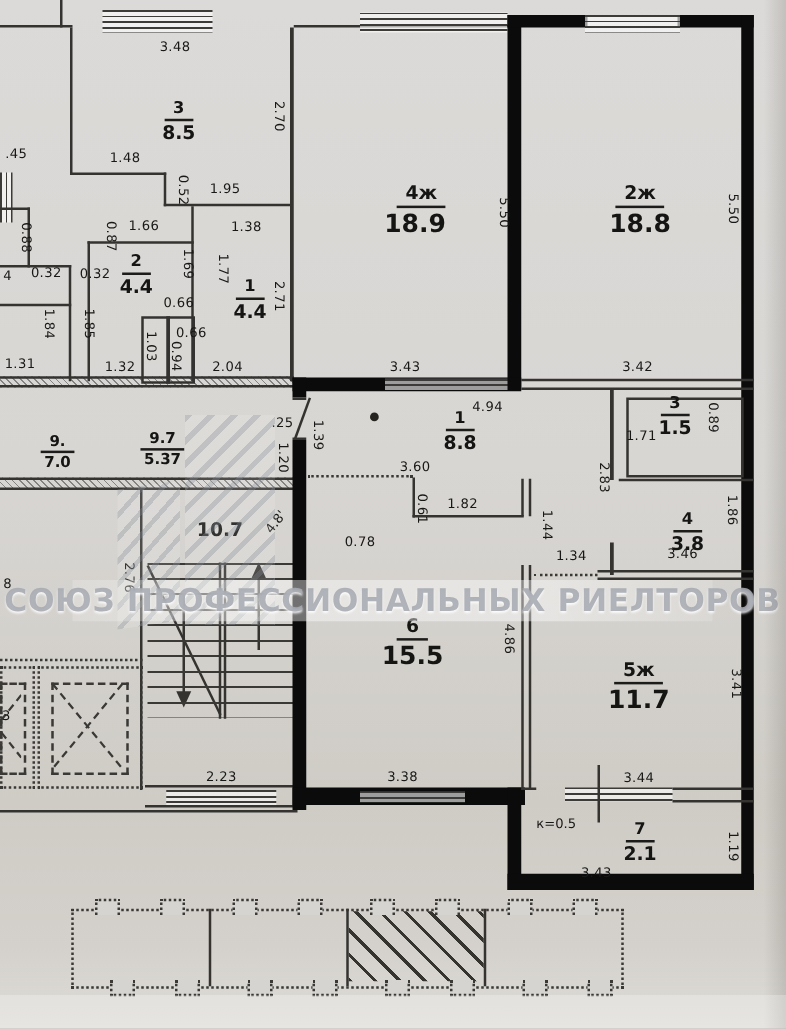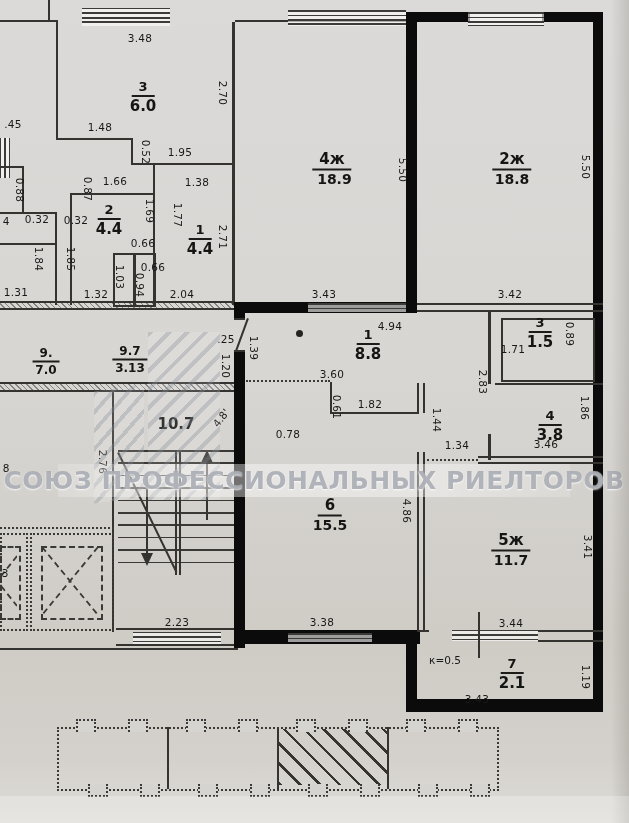--- a/index.html
+++ b/index.html
@@ -14,21 +14,21 @@
   .hw{position:absolute;background:repeating-linear-gradient(45deg,rgba(50,50,48,.5) 0 1px,transparent 1px 4px);}
   .dt{position:absolute;border-top:2px dotted #3a3936;}
   .st{position:absolute;background:repeating-linear-gradient(180deg,#3a3936 0 1.6px,transparent 1.6px 12.4px);}
   .bx{position:absolute;border:2px solid #343330;}
   .dbx{position:absolute;border:2px dotted #3a3936;}
   .ibx{position:absolute;border:2px dashed #3a3936;}
   .dim{position:absolute;font-size:10.5px;line-height:1;color:#181817;white-space:nowrap;transform:translate(-50%,-50%);letter-spacing:.3px;}
   .ann{position:absolute;font-size:10.5px;line-height:1;color:#181817;white-space:nowrap;transform:translate(-50%,-50%);}
   .room-label{position:absolute;transform:translate(-50%,-50%);display:flex;flex-direction:column;align-items:center;color:#151514;font-weight:600;}
   .room-label .num{border-bottom:2px solid #1c1c1b;padding:0 7px 1px;}
-  .rl-lg .num{font-size:15px;} .rl-lg .area{font-size:14px;}
+  .rl-lg .num{font-size:15px;} .rl-lg .area{font-size:20px;}
   .rl-md .num{font-size:13px;} .rl-md .area{font-size:15px;}
   .rl-sm .num{font-size:12px;} .rl-sm .area{font-size:12px;}
   .rl-plain .num{border-bottom:none;font-size:15px;}
   .tri-dn{position:absolute;width:0;height:0;border-left:6px solid transparent;border-right:6px solid transparent;border-top:13px solid #343330;}
   .tri-up{position:absolute;width:0;height:0;border-left:6px solid transparent;border-right:6px solid transparent;border-bottom:13px solid #343330;}
   #wm-letters{position:absolute;left:212px;top:318px;width:360px;height:160px;display:flex;justify-content:space-between;align-items:center;
     font-size:150px;font-weight:700;color:rgba(240,241,243,.58);pointer-events:none;z-index:8;letter-spacing:0;}
   #wm-band{position:absolute;left:58px;top:464px;width:512px;height:33px;display:flex;align-items:center;justify-content:center;z-index:8;
     background:linear-gradient(90deg,rgba(255,255,255,.18),rgba(255,255,255,.42) 25%,rgba(255,255,255,.42) 75%,rgba(255,255,255,.15));
     font-size:25px;font-weight:700;letter-spacing:.5px;color:rgba(165,169,175,.88);text-shadow:0 1px 2px rgba(255,255,255,.85);white-space:nowrap;pointer-events:none;}
@@ -162,21 +162,21 @@
       <div class="dbx" style="left: 360px; top: 784px; width: 16px; height: 11px; background: rgb(214, 212, 208); border-top: none;"></div>
       <div class="dbx" style="left: 406px; top: 719px; width: 16px; height: 11px; background: rgb(214, 212, 208); border-bottom: none;"></div>
       <div class="dbx" style="left: 418px; top: 784px; width: 16px; height: 11px; background: rgb(214, 212, 208); border-top: none;"></div>
       <div class="dbx" style="left: 458px; top: 719px; width: 16px; height: 11px; background: rgb(214, 212, 208); border-bottom: none;"></div>
       <div class="dbx" style="left: 470px; top: 784px; width: 16px; height: 11px; background: rgb(214, 212, 208); border-top: none;"></div>
     </div>
 
   <div id="labels">
       <div class="room-label rl-md" style="left: 143px; top: 97px;">
         <span class="num">3</span>
-        <span class="area">6.0</span>
+        <span class="area">8.5</span>
       </div>
       <div class="room-label rl-md" style="left: 109px; top: 220px;">
         <span class="num">2</span>
         <span class="area">4.4</span>
       </div>
       <div class="room-label rl-md" style="left: 200px; top: 240px;">
         <span class="num">1</span>
         <span class="area">4.4</span>
       </div>
       <div class="room-label rl-lg" style="left: 332px; top: 168px; align-items: flex-end;">
@@ -210,21 +210,21 @@
       <div class="room-label rl-md" style="left: 512px; top: 674px;">
         <span class="num">7</span>
         <span class="area">2.1</span>
       </div>
       <div class="room-label rl-sm" style="left: 46px; top: 361px;">
         <span class="num">9.</span>
         <span class="area">7.0</span>
       </div>
       <div class="room-label rl-sm" style="left: 130px; top: 359px;">
         <span class="num">9.7</span>
-        <span class="area">3.13</span>
+        <span class="area">5.37</span>
       </div>
       <div class="room-label rl-plain" style="left: 176px; top: 424px;">
         <span class="num">10.7</span>
       </div>
       <div class="dim" style="left: 140px; top: 38px;">3.48</div>
       <div class="dim" style="left: 100px; top: 127px;">1.48</div>
       <div class="dim" style="left: 13px; top: 124px;">.45</div>
       <div class="dim" style="left: 223px; top: 93px; transform: translate(-50%, -50%) rotate(90deg);">2.70</div>
       <div class="dim" style="left: 146px; top: 152px; transform: translate(-50%, -50%) rotate(90deg);">0.52</div>
       <div class="dim" style="left: 180px; top: 152px;">1.95</div>

